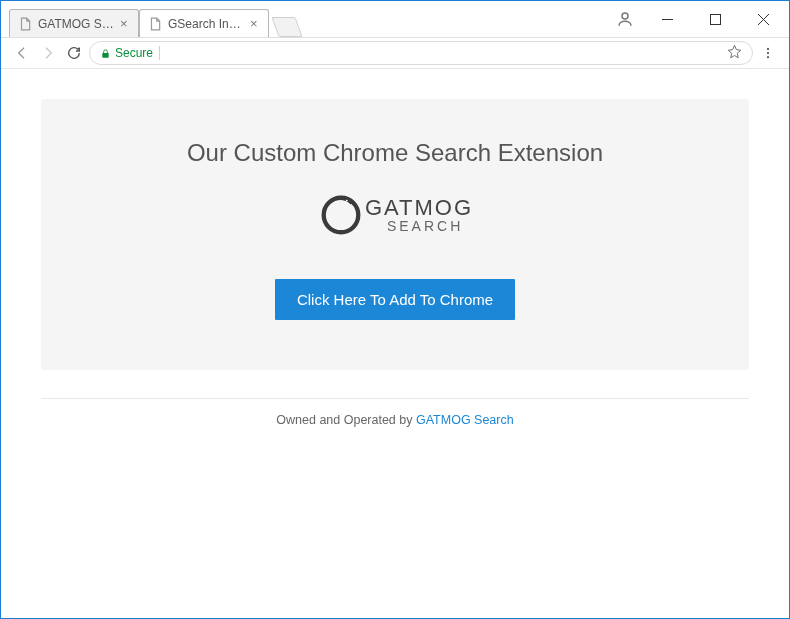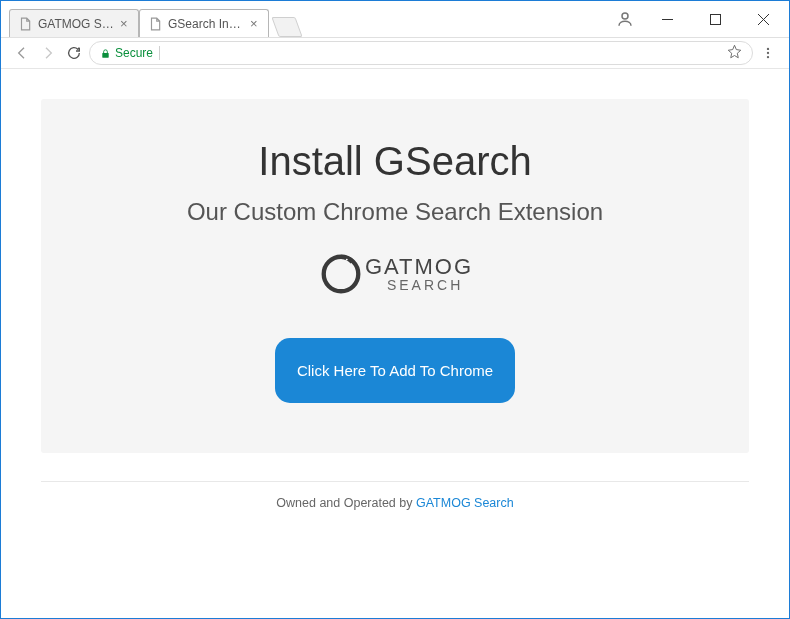--- a/index.html
+++ b/index.html
@@ -36,21 +36,21 @@
 .page { height: calc(619px - 36px - 32px - 2px); background: #fff; padding: 30px 40px 18px; display: flex; flex-direction: column; position: relative; }
 .panel { background: #f5f5f5; border-radius: 3px; padding: 40px 40px 30px; text-align: center; flex: 0 0 auto; }
 .panel h1 { font-size: 40px; font-weight: 400; color: #333; margin-bottom: 14px; }
 .panel h2 { font-size: 24px; font-weight: 400; color: #555; margin-bottom: 24px; }
 .logo-wrap { display: flex; align-items: center; justify-content: center; gap: 0; margin-bottom: 40px; }
 .logo-circle { width: 48px; height: 48px; }
 .logo-text { text-align: left; line-height: 1; }
 .logo-text .l1 { font-size: 22px; letter-spacing: 2px; color: #444; font-weight: 400; }
 .logo-text .l2 { font-size: 14px; letter-spacing: 3px; color: #666; margin-left: 22px; }
 
-.cta { display: inline-block; background: #1b87d6; color: #fff; font-size: 15px; padding: 24px 22px; border: none; border-radius: 15px; cursor: pointer; margin-bottom: 20px; }
+.cta { display: inline-block; background: #1b87d6; color: #fff; font-size: 15px; padding: 12px 22px; border: none; border-radius: 1px; cursor: pointer; margin-bottom: 20px; }
 
 .disclaimer { font-size: 12.5px; color: #666; line-height: 1.5; max-width: 430px; margin: 0 auto; }
 .disclaimer a { color: #1b87d6; text-decoration: none; }
 
 .footer-line { border: none; border-top: 1px solid #e8e8e8; margin: 28px 0 14px; }
 .footer { text-align: center; font-size: 12.5px; color: #666; }
 .footer a { color: #1b87d6; text-decoration: none; }
 
 
 .watermark { position: absolute; left: 0; right: 0; top: 80px; pointer-events: none; opacity: 0.08; display: flex; align-items: center; justify-content: center; z-index: 0; }
@@ -157,21 +157,20 @@
       <circle cx="40" cy="40" r="26" fill="none" stroke="#888" stroke-width="10"></circle>
       <line x1="60" y1="60" x2="88" y2="88" stroke="#888" stroke-width="14" stroke-linecap="round"></line>
       <circle cx="34" cy="34" r="3" fill="#888"></circle>
         <circle cx="46" cy="36" r="3" fill="#888"></circle>
         <circle cx="38" cy="46" r="3" fill="#888"></circle>
     </svg>
     <span class="wm-text">pcrisk.com</span>
   </div>
 
   <div class="panel">
-    <h1>Install GSearch</h1>
     <h2>Our Custom Chrome Search Extension</h2>
 
     <div class="logo-wrap">
       <svg class="logo-circle" viewBox="0 0 100 100">
         <circle cx="50" cy="50" r="36" fill="none" stroke="#3a3a3a" stroke-width="9"></circle>
         <path d="M50 10 a40 40 0 0 1 28 12 l-8 6 a30 30 0 0 0 -20 -9 z" fill="#3a3a3a"></path>
         <circle cx="62" cy="20" r="2" fill="#fff"></circle>
       </svg>
       <div class="logo-text">
         <div class="l1">GATMOG</div>

